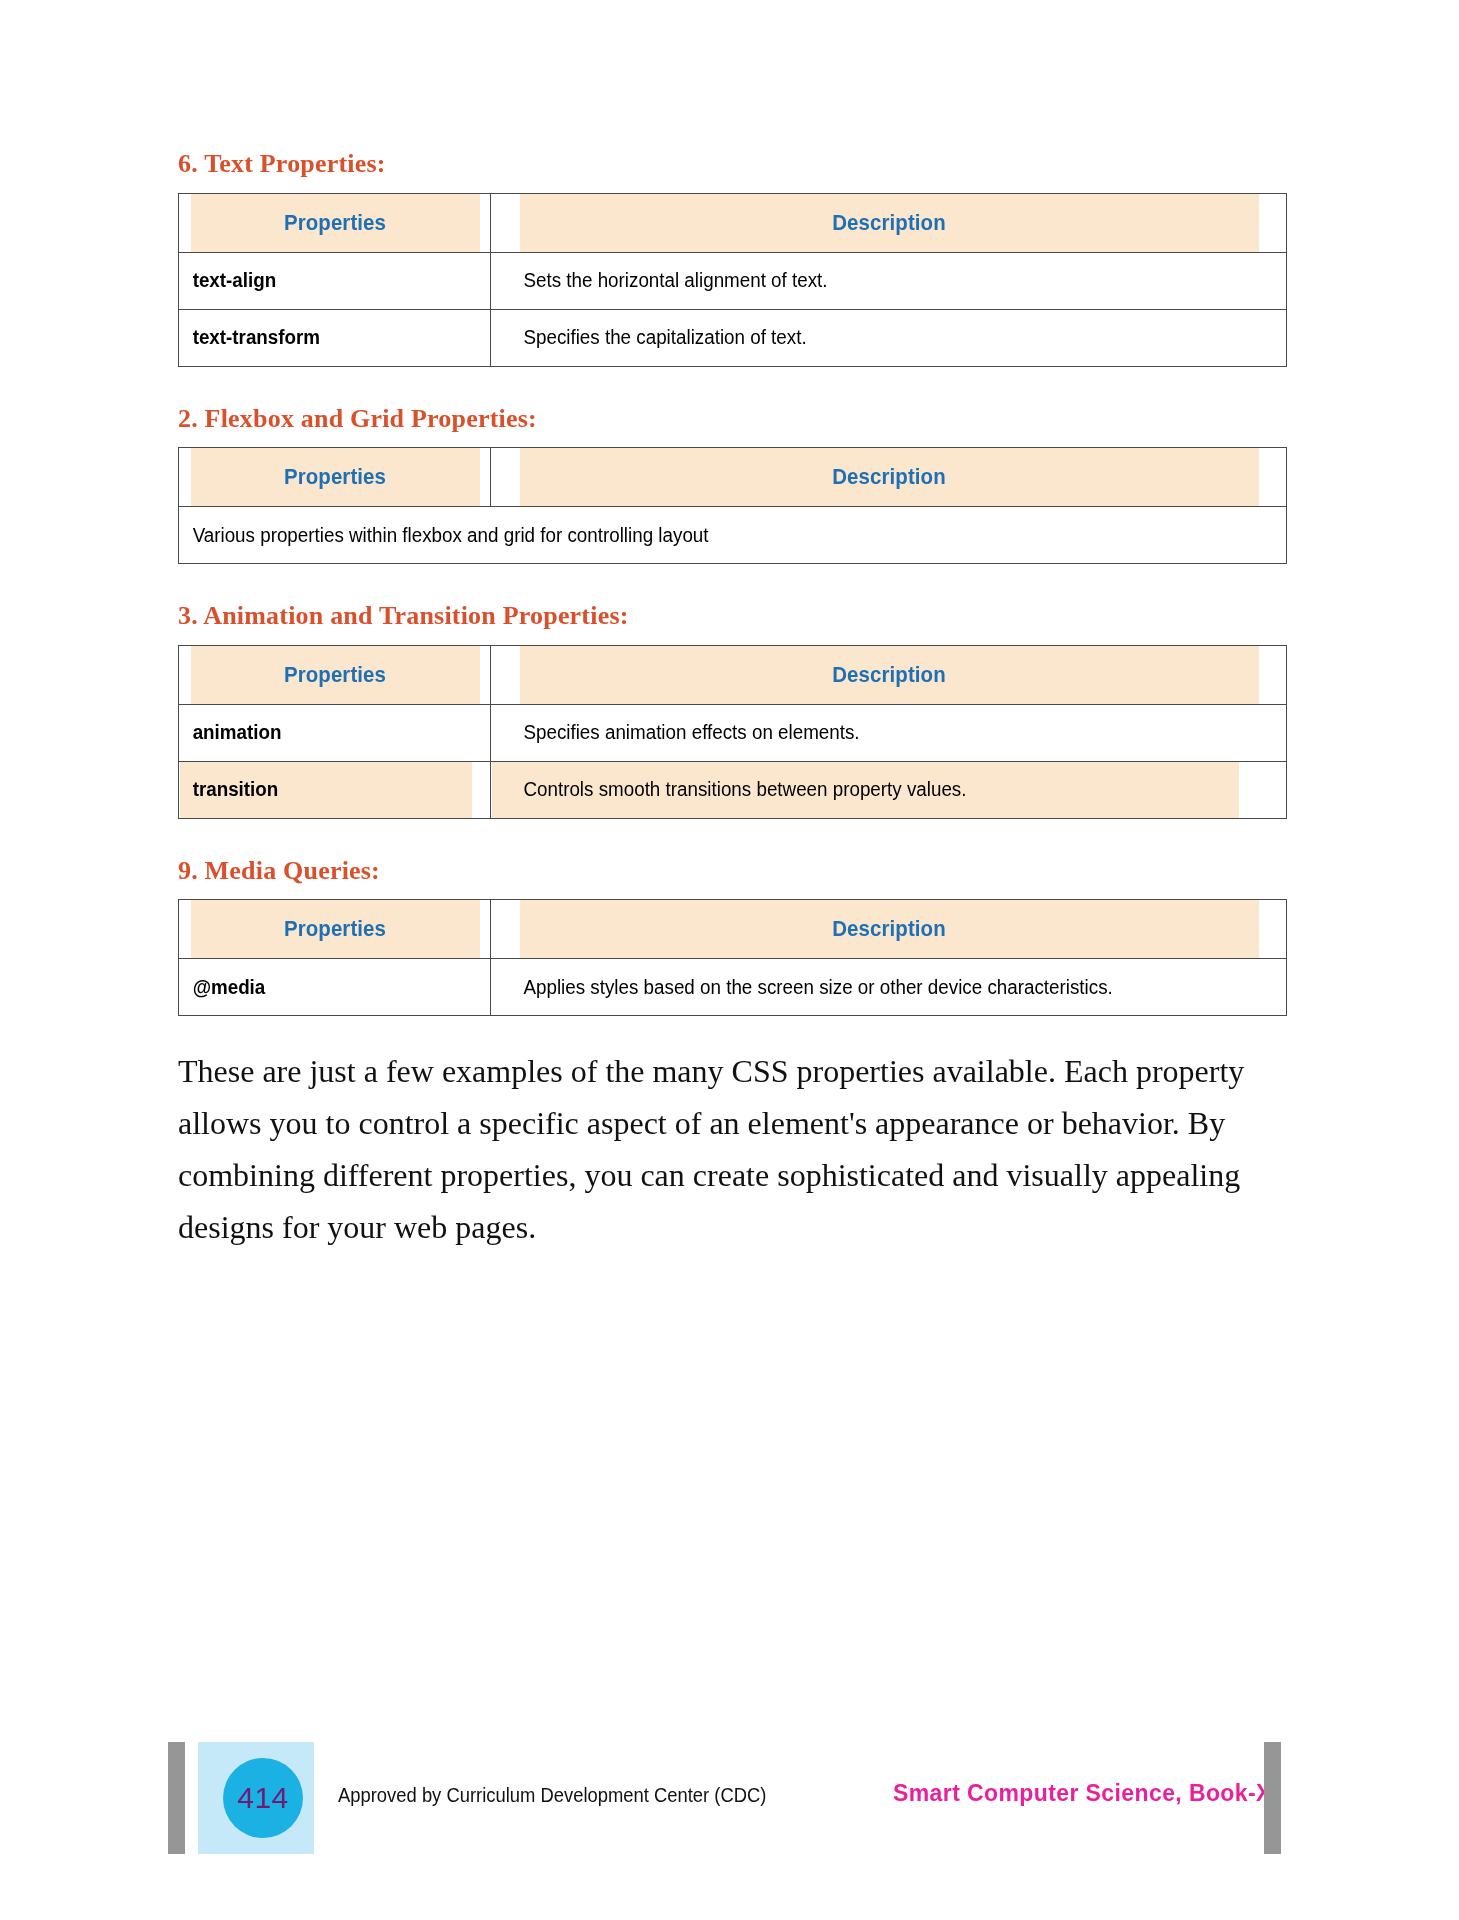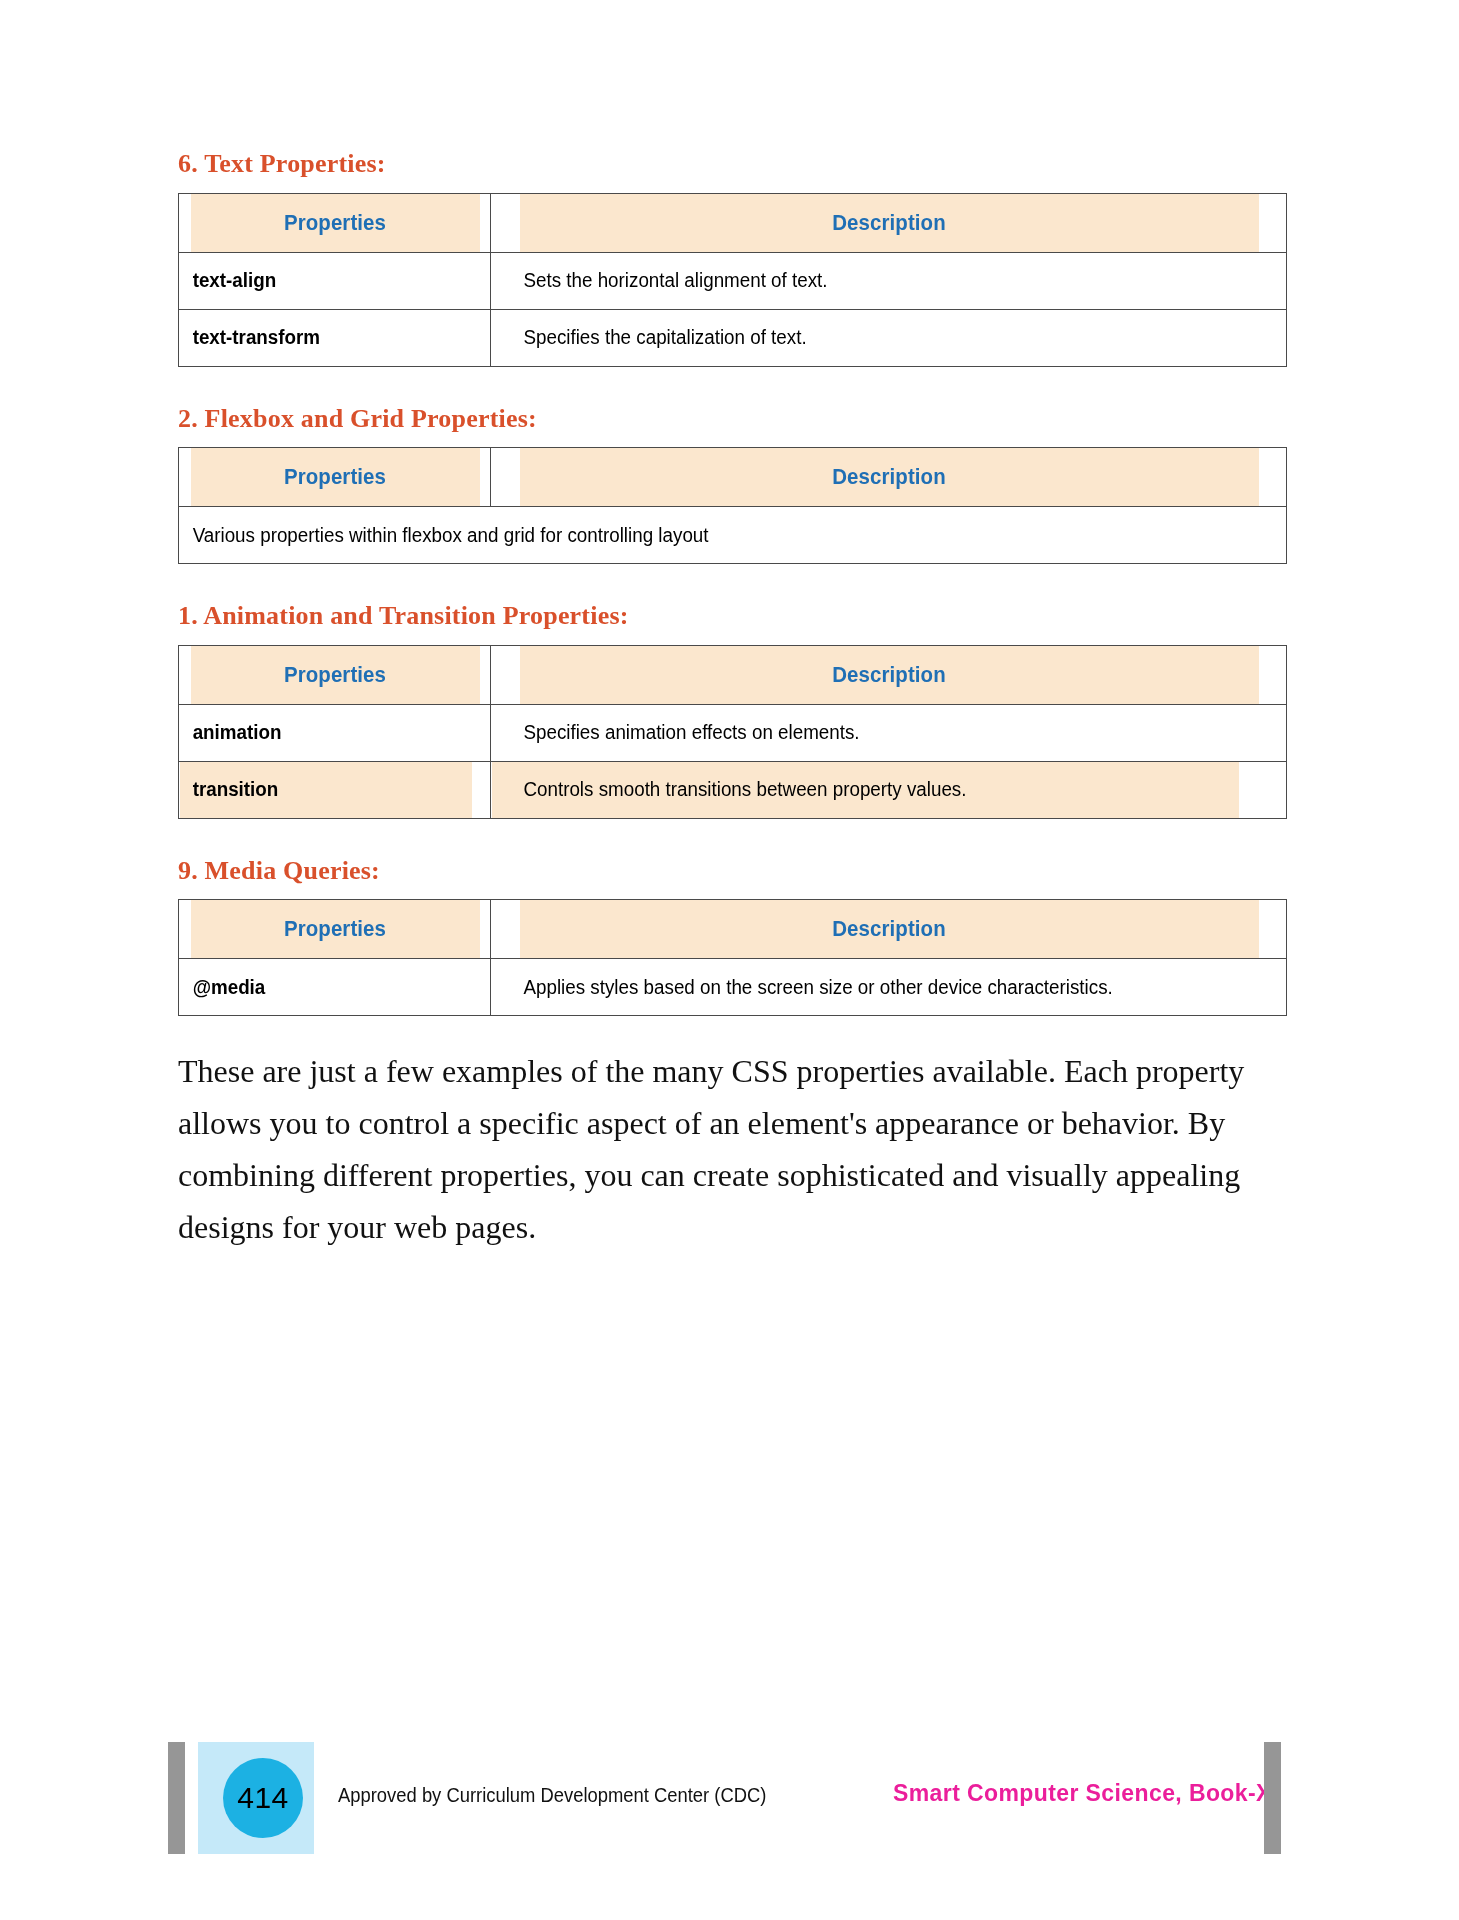--- a/index.html
+++ b/index.html
@@ -138,21 +138,21 @@
     background: #C5E9F9;
   }
   .pagenum-circle {
     position: absolute;
     left: 223px;
     top: 16px;
     width: 80px;
     height: 80px;
     border-radius: 50%;
     background: #1CB1E3;
-    color: #000000;
+    color: #701a75;
     font-family: "Liberation Sans", sans-serif;
     font-size: 30px;
     font-weight: normal;
     display: flex;
     align-items: center;
     justify-content: center;
     letter-spacing: 0.5px;
   }
   .footer-approved {
     position: absolute;
@@ -225,21 +225,21 @@
         </thead>
         <tbody>
           <tr class="row-white">
             <td class="cell-full" colspan="2">Various properties within flexbox and grid for controlling layout</td>
           </tr>
         </tbody>
       </table>
     </div>
 
     <div class="sec-block">
-      <div class="sec-heading">1. Animation and Transition Properties:</div>
+      <div class="sec-heading">3. Animation and Transition Properties:</div>
       <table class="prop-table">
         <colgroup>
             <col class="col-prop">
             <col class="col-desc">
           </colgroup>
         <thead>
           <tr>
             <th>Properties</th>
             <th>Description</th>
           </tr>

